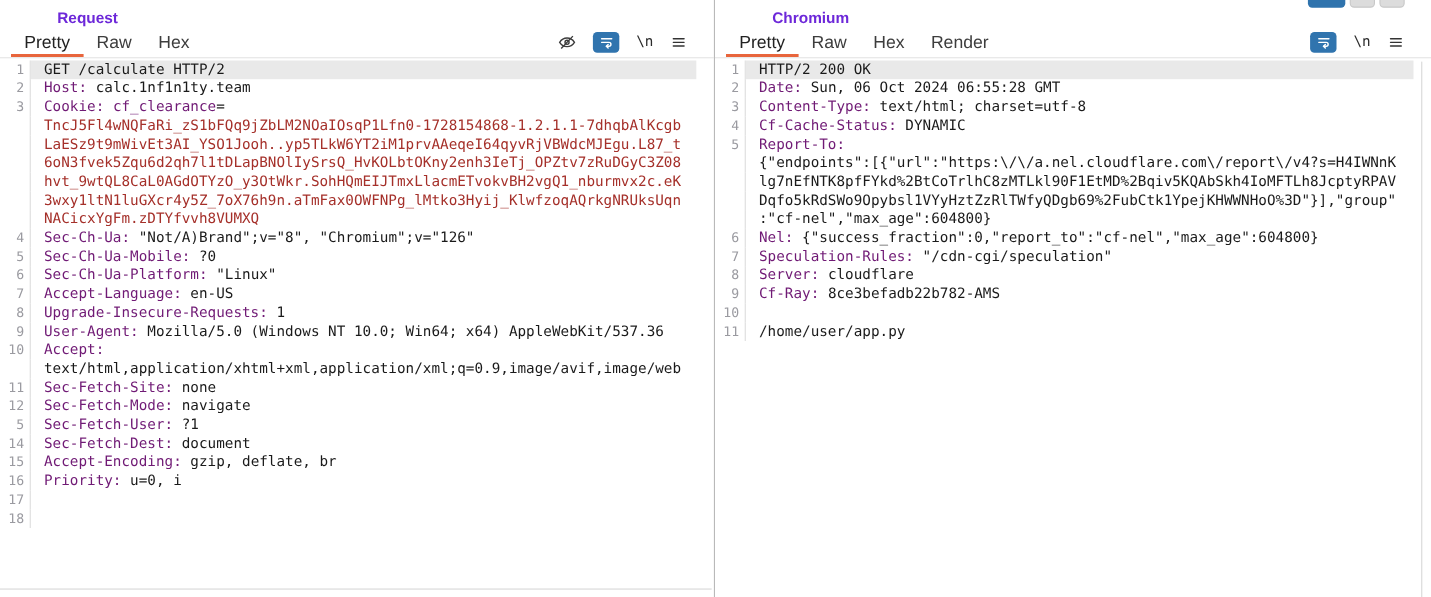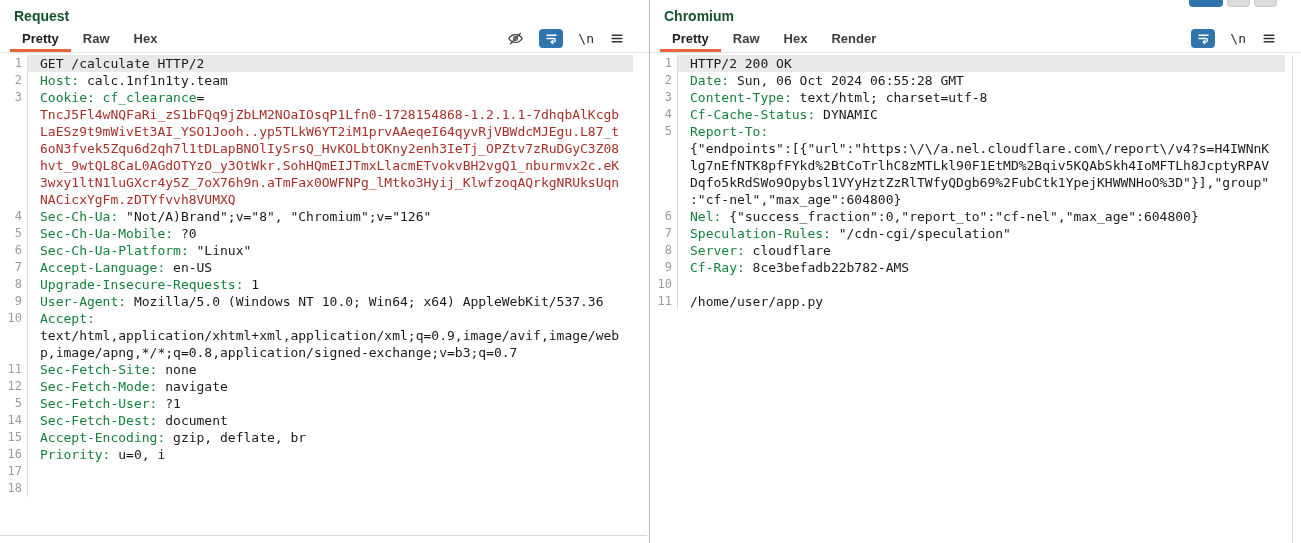--- a/index.html
+++ b/index.html
@@ -2,36 +2,36 @@
 <html><head>
 <meta charset="utf-8">
 <style>
   * { margin:0; padding:0; box-sizing:border-box; }
   html,body { background:#fff; }
   .page { position:relative; width:1301px; height:543px; background:#fff; overflow:hidden;
           font-family:"Liberation Sans", sans-serif; display:flex; }
   .panel { position:relative; width:650px; height:100%; background:#fff; }
   .panel.left  { border-right:1px solid #b9b9b9; }
   .panel.right { flex:1; }
-  .panel-title { font-size:14px; font-weight:bold; color:#14532d; padding:8px 14px 1px 14px; }
+  .panel-title { font-size:14px; font-weight:bold; color:#6d28d9; padding:8px 14px 1px 14px;margin-left:38px; }
   .tabs { display:flex; align-items:stretch; height:28px; padding:0 10px; border-bottom:1px solid #e4e4e4; position:relative; }
-  .tab { font-size:13px; color:#3d3d3d; padding:6px 12px 0 12px; cursor:pointer;font-weight:bold; }
+  .tab { font-size:16px; color:#3d3d3d; padding:6px 12px 0 12px; cursor:pointer; }
   .tab.selected { box-shadow: inset 0 -3px 0 #e8653c; color:#222; }
   .iconbar { margin-left:auto; display:flex; align-items:center; gap:15px; padding-right:14px; }
   .icon-btn { display:flex; align-items:center; justify-content:center; cursor:pointer; }
   .wrap-btn { width:24px; height:19px; background:#3074ae; border-radius:4px; }
   .nl-label { font-size:13px; color:#2b2b2b; font-family:"DejaVu Sans Mono", monospace; }
   .code { font-family:"DejaVu Sans Mono","Liberation Mono",monospace; font-size:13px; line-height:17px;
           padding:2px 16px 0 0; }
   .row { display:flex; height:17px; white-space:pre; }
   .ln { width:28px; flex:none; text-align:right; padding-right:5px; color:#9a9aa0; font-size:12px;
         border-right:1px solid #dcdcdc; }
   .tx { padding-left:12px; flex:1; overflow:hidden; }
   .tx.hl { background:#e9e9e9; }
-  .name  { color:#15803d; }
+  .name  { color:#701a75; }
   .plain { color:#1a1a1a; }
   .token { color:#a5302a;text-align:right; }
   .seg { position:absolute; top:-15px; right:24px; display:flex; gap:4px; z-index:5; }
   .seg .b { height:22px; border-radius:4px; cursor:pointer; }
   .seg .b.blue { width:34px; background:#2f73ad; }
   .seg .b.grey { width:23px; background:#dcdcdc; border:1px solid #c8c8c8; }
   .vscroll { position:absolute; top:56px; right:8px; bottom:0; width:0; border-left:1px solid #d8d8d8; }
   .hscroll { position:absolute; left:0; right:2px; bottom:7px; border-top:1px solid #d8d8d8; }
   svg { display:block; }
 </style>
@@ -86,21 +86,20 @@
         <div class="row"><span class="ln"></span><span class="tx"><span class="token">3wxy1ltN1luGXcr4y5Z_7oX76h9n.aTmFax0OWFNPg_lMtko3Hyij_KlwfzoqAQrkgNRUksUqn</span></span></div>
         <div class="row"><span class="ln"></span><span class="tx"><span class="token">NACicxYgFm.zDTYfvvh8VUMXQ</span></span></div>
         <div class="row"><span class="ln">4</span><span class="tx"><span class="name">Sec-Ch-Ua:</span><span class="plain"> "Not/A)Brand";v="8", "Chromium";v="126"</span></span></div>
         <div class="row"><span class="ln">5</span><span class="tx"><span class="name">Sec-Ch-Ua-Mobile:</span><span class="plain"> ?0</span></span></div>
         <div class="row"><span class="ln">6</span><span class="tx"><span class="name">Sec-Ch-Ua-Platform:</span><span class="plain"> "Linux"</span></span></div>
         <div class="row"><span class="ln">7</span><span class="tx"><span class="name">Accept-Language:</span><span class="plain"> en-US</span></span></div>
         <div class="row"><span class="ln">8</span><span class="tx"><span class="name">Upgrade-Insecure-Requests:</span><span class="plain"> 1</span></span></div>
         <div class="row"><span class="ln">9</span><span class="tx"><span class="name">User-Agent:</span><span class="plain"> Mozilla/5.0 (Windows NT 10.0; Win64; x64) AppleWebKit/537.36</span></span></div>
         <div class="row"><span class="ln">10</span><span class="tx"><span class="name">Accept:</span></span></div>
         <div class="row"><span class="ln"></span><span class="tx"><span class="plain">text/html,application/xhtml+xml,application/xml;q=0.9,image/avif,image/web</span></span></div>
-        <div class="row"><span class="ln"></span><span class="tx"><span class="plain">p,image/apng,*/*;q=0.8,application/signed-exchange;v=b3;q=0.7</span></span></div>
         <div class="row"><span class="ln">11</span><span class="tx"><span class="name">Sec-Fetch-Site:</span><span class="plain"> none</span></span></div>
         <div class="row"><span class="ln">12</span><span class="tx"><span class="name">Sec-Fetch-Mode:</span><span class="plain"> navigate</span></span></div>
         <div class="row"><span class="ln">5</span><span class="tx"><span class="name">Sec-Fetch-User:</span><span class="plain"> ?1</span></span></div>
         <div class="row"><span class="ln">14</span><span class="tx"><span class="name">Sec-Fetch-Dest:</span><span class="plain"> document</span></span></div>
         <div class="row"><span class="ln">15</span><span class="tx"><span class="name">Accept-Encoding:</span><span class="plain"> gzip, deflate, br</span></span></div>
         <div class="row"><span class="ln">16</span><span class="tx"><span class="name">Priority:</span><span class="plain"> u=0, i</span></span></div>
         <div class="row"><span class="ln">17</span><span class="tx"></span></div>
         <div class="row"><span class="ln">18</span><span class="tx"></span></div>
       </div>
     <div class="hscroll"></div>

